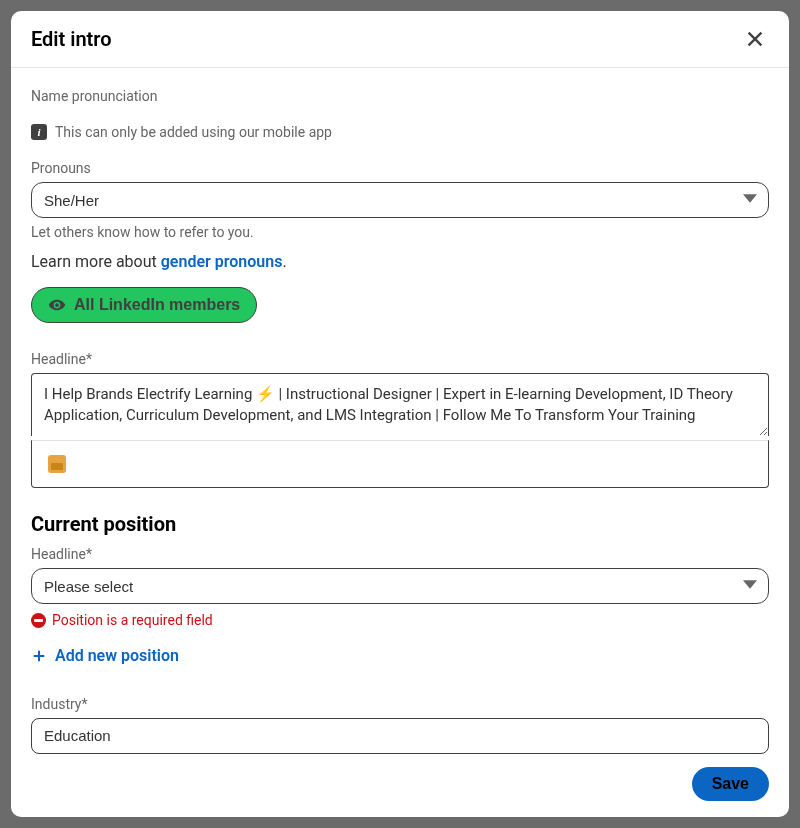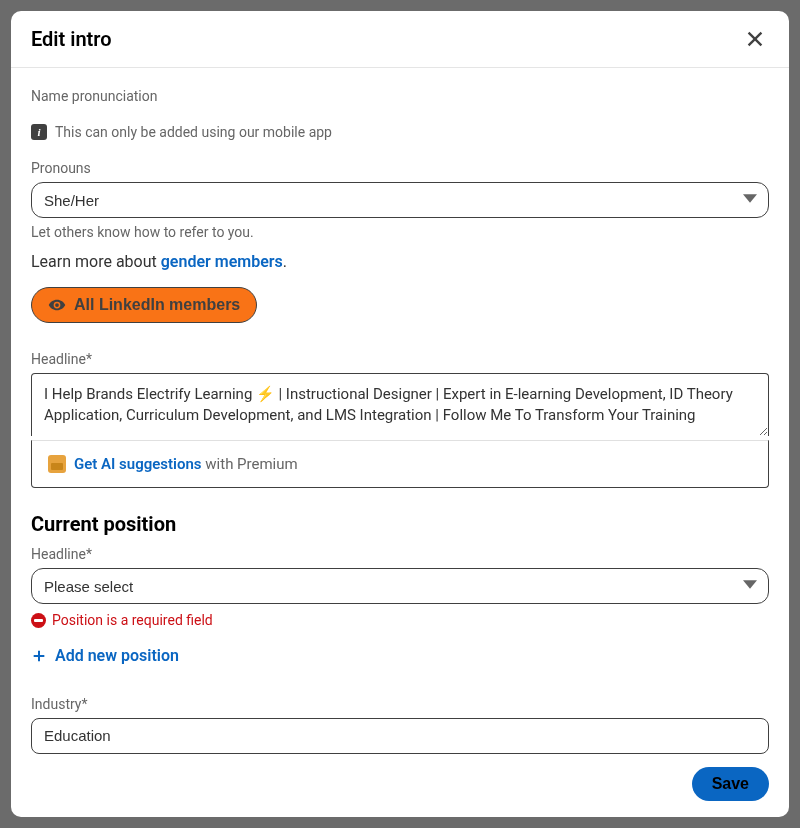--- a/index.html
+++ b/index.html
@@ -120,21 +120,21 @@
     .pill-btn {
       display: inline-flex;
       align-items: center;
       gap: 8px;
       border: 1px solid #404040;
       border-radius: 20px;
       padding: 8px 16px;
       font-size: 16px;
       font-weight: 600;
       color: #404040;
-      background: #f97316;
+      background: #22c55e;
       cursor: pointer;
       margin-top: 16px;
     }
     .pill-btn svg { width: 18px; height: 18px; }
     .textarea {
       width: 100%;
       border: 1px solid #404040;
       border-radius: 4px 4px 0 0;
       padding: 10px 12px;
       font-size: 15px;
@@ -272,38 +272,35 @@
           <option>She/Her</option>
         </select>
         <span class="select-caret">
           <svg viewBox="0 0 10 10" fill="currentColor">
               <polygon points="0,2 10,2 5,8"></polygon>
             </svg>
         </span>
       </div>
       <div class="helper-text">Let others know how to refer to you.</div>
       <div class="learn-more">
-        <span>Learn more about </span><a href="#" class="link">gender members</a><span>.</span>
+        <span>Learn more about </span><a href="#" class="link">gender pronouns</a><span>.</span>
       </div>
       <button class="pill-btn">
         <svg viewBox="0 0 24 24" fill="currentColor">
           <path d="M12 5C7 5 2.7 8.1 1 12c1.7 3.9 6 7 11 7s9.3-3.1 11-7c-1.7-3.9-6-7-11-7zm0 11.5A4.5 4.5 0 1 1 12 7.5a4.5 4.5 0 0 1 0 9zm0-7a2.5 2.5 0 1 0 0 5 2.5 2.5 0 0 0 0-5z"></path>
         </svg>
         <span>All LinkedIn members</span>
       </button>
     </div>
 
     <div class="field-group" style="margin-top:28px;">
       <span class="field-label">Headline*</span>
       <textarea class="textarea" style="">I Help Brands Electrify Learning ⚡ | Instructional Designer | Expert in E-learning Development, ID Theory Application, Curriculum Development, and LMS Integration | Follow Me To Transform Your Training</textarea>
       <div class="ai-suggestion">
         <span class="ai-icon"></span>
-        <span>
-          <span class="ai-link">Get AI suggestions</span><span class="ai-rest"> with Premium</span>
-        </span>
       </div>
     </div>
 
     <h3 class="section-title">Current position</h3>
 
     <div class="field-group">
       <span class="field-label">Headline*</span>
       <div class="select-wrap">
         <select class="select">
           <option>Please select</option>

